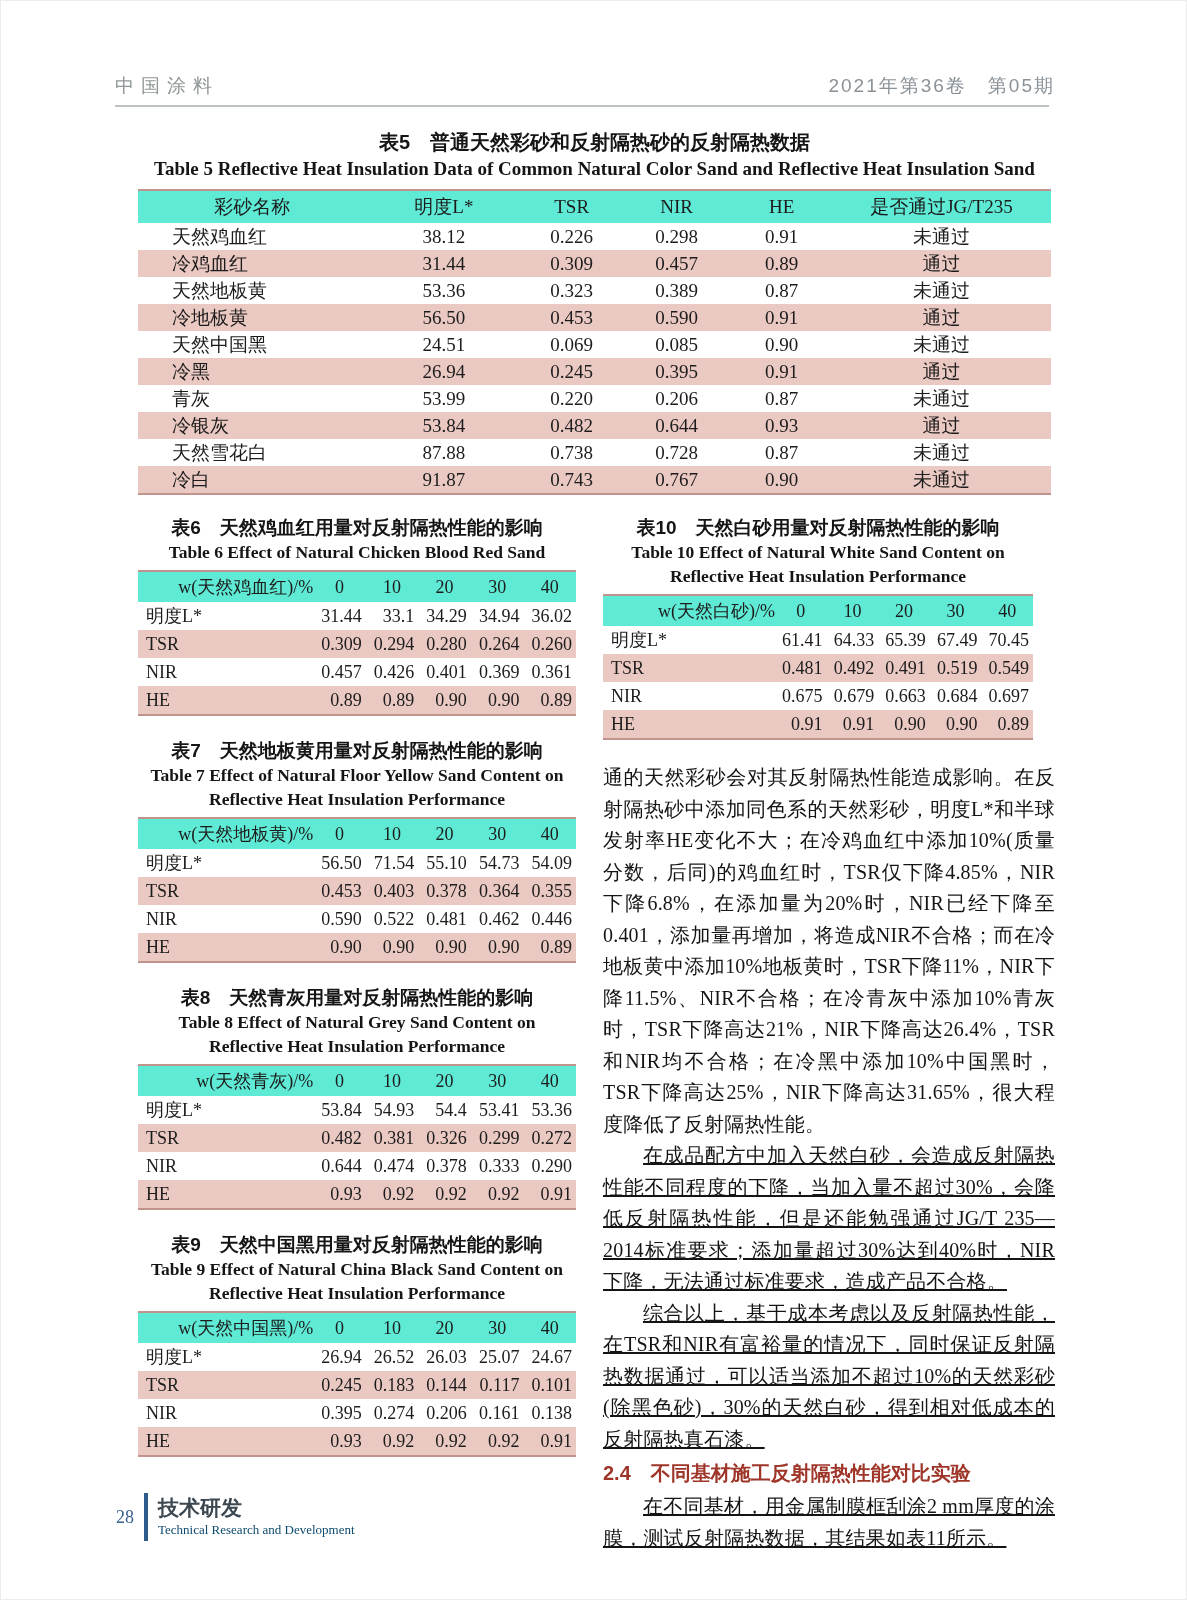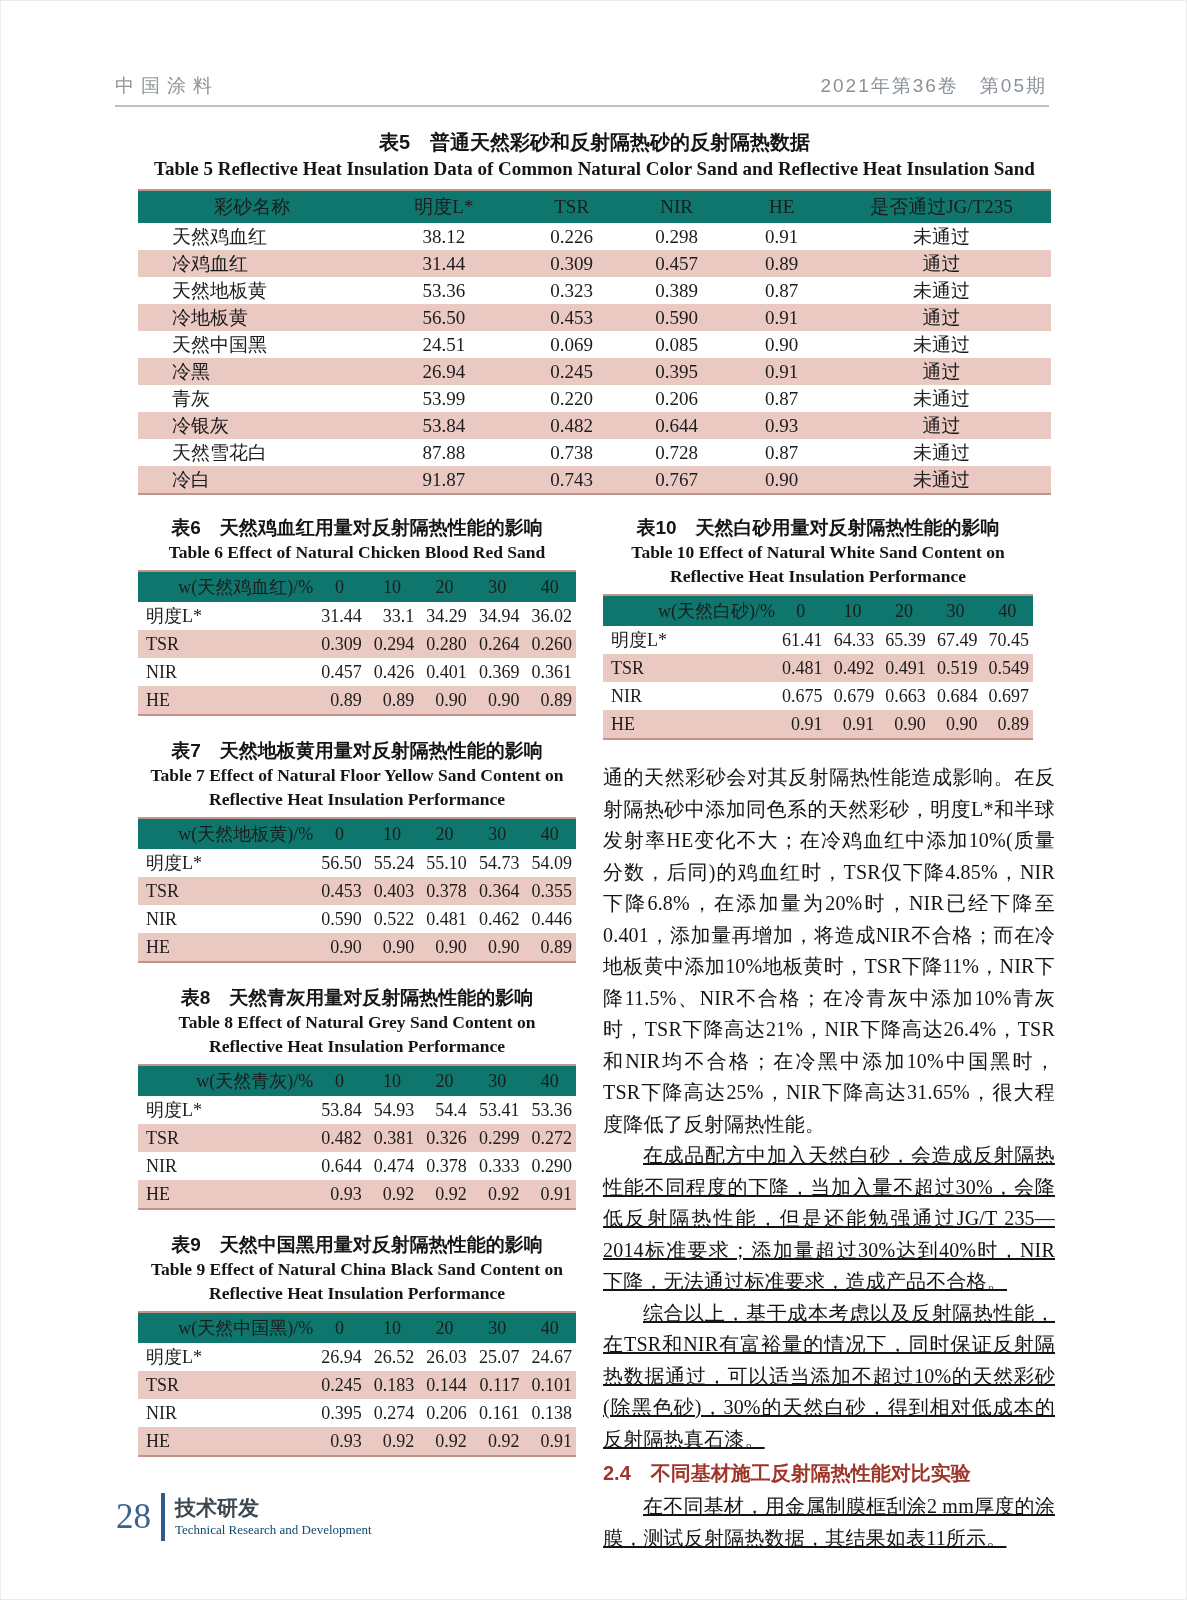--- a/index.html
+++ b/index.html
@@ -8,21 +8,21 @@
     background:#ffffff;
     position:relative;
     font-family:"Liberation Serif","DejaVu Serif",serif;
     color:#1c1c1c;
     overflow:hidden;
     box-sizing:border-box;
     border:1px solid #ececec;
   }
   
   #page-header{
-    position:absolute;left:114px;right:139px;top:72px;
+    position:absolute;left:114px;right:131px;top:72px;
     display:flex;justify-content:space-between;align-items:baseline;
   }
   #journal-name{
     font-family:"Liberation Sans","DejaVu Sans",sans-serif;
     font-size:19px;color:#909798;letter-spacing:7px;
   }
   #issue-info{
     font-family:"Liberation Sans","DejaVu Sans",sans-serif;
     font-size:19px;color:#8a9298;letter-spacing:2px;
   }
@@ -42,21 +42,21 @@
     text-align:center;color:#151515;
   }
   .mini .tbl-title-zh{font-size:19px;line-height:25px;}
   .mini .tbl-title-en{font-size:17.5px;line-height:24px;}
   
   table.data-table{
     width:100%;border-collapse:collapse;table-layout:fixed;
     border-top:2px solid #c0938b;border-bottom:2px solid #c0938b;
   }
   table.data-table th{
-    background:#0f766e;font-weight:normal;
+    background:#5eead4;font-weight:normal;
   }
   table.data-table tbody tr:nth-child(even){background:#ebc9c3;}
   table.data-table th,table.data-table td{
     padding:0;white-space:nowrap;overflow:hidden;
   }
   
   #table5-section{position:absolute;left:137px;top:128px;width:913px;}
   #table5{margin-top:7px;font-size:19px;}
   #table5 th{height:32px;text-align:center;}
   #table5 td{height:27px;text-align:center;}
@@ -79,21 +79,21 @@
   }
   #body-text p.indent{text-indent:2em;text-decoration:underline;}
   #section-heading{
     font-family:"Liberation Sans","DejaVu Sans",sans-serif;
     font-weight:bold;font-size:20px;line-height:34px;
     color:#9e3528;margin:1px 0;
   }
   
   #footer{position:absolute;left:115px;top:1492px;display:flex;align-items:center;}
   #page-number{
-    font-size:35px;color:#39618b;margin-right:10px;
+    font-size:18px;color:#39618b;margin-right:10px;
     font-family:"Liberation Serif","DejaVu Serif",serif;
   }
   #footer-bar{width:4px;height:48px;background:#2d5c8c;margin-right:10px;}
   #column-title-zh{
     font-family:"Liberation Sans","DejaVu Sans",sans-serif;
     font-weight:bold;font-size:21px;color:#3c4750;line-height:26px;
   }
   #column-title-en{
     font-size:13px;color:#0c4a6e;line-height:18px;
   }
@@ -295,21 +295,21 @@
             <th>10</th>
             <th>20</th>
             <th>30</th>
             <th>40</th>
           </tr>
         </thead>
         <tbody>
           <tr>
             <td>明度L*</td>
             <td>56.50</td>
-            <td>55.24</td>
+            <td>71.54</td>
             <td>55.10</td>
             <td>54.73</td>
             <td>54.09</td>
           </tr>
           <tr>
             <td>TSR</td>
             <td>0.453</td>
             <td>0.403</td>
             <td>0.378</td>
             <td>0.364</td>

